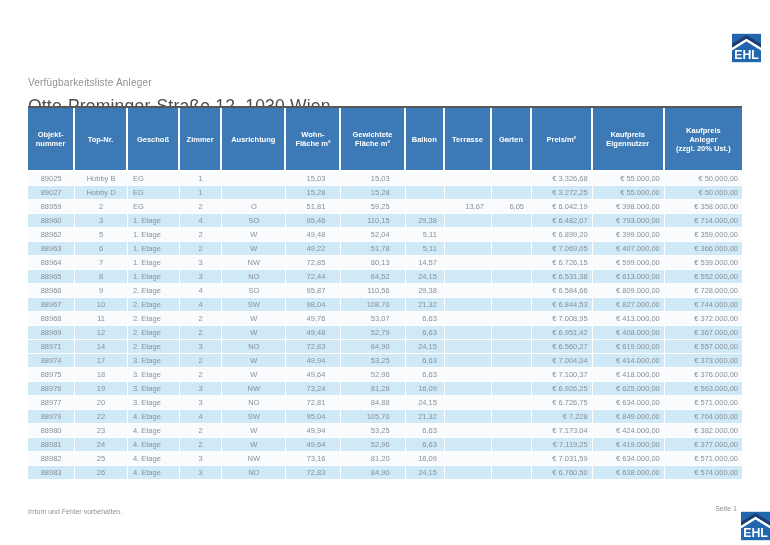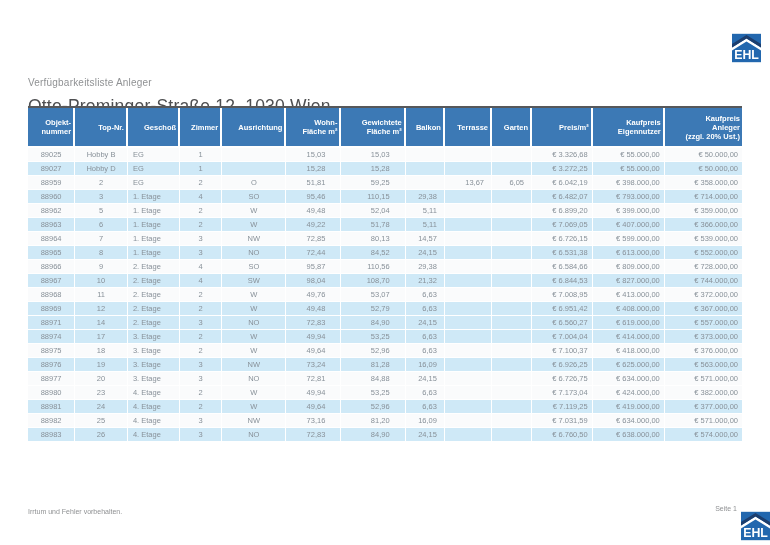--- a/index.html
+++ b/index.html
@@ -29,22 +29,22 @@
     border-collapse:separate;border-spacing:0;
     table-layout:fixed;
     border-top:2px solid#57585a;
   }
   col.c0{width:6.6%}col.c1{width:7.4%}col.c2{width:7.3%}col.c3{width:5.9%}
   col.c4{width:9.0%}col.c5{width:7.7%}col.c6{width:9.0%}col.c7{width:5.5%}
   col.c8{width:6.6%}col.c9{width:5.6%}col.c10{width:8.5%}col.c11{width:10.1%}
   col.c12{width:10.8%}
   th{
     background:#3c79b5;color:#ffffff;font-weight:700;
-    font-size:7.5px;line-height:1.2;text-align:right;vertical-align:middle;
-    height:32px;padding:3px 2px;white-space:pre-line;
+    font-size:7.5px;line-height:1.2;text-align:center;vertical-align:middle;
+    height:32px;padding:15px 2px;white-space:pre-line;
     border-right:2px solid #ffffff;border-bottom:2px solid #ffffff;
   }
   th:last-child{border-right:none;}
   tr.group td{
     background:#8e9092;color:#ffffff;font-weight:700;
     font-size:8.5px;text-align:left;padding:2px 0 2px 5px;height:11px;
     border-bottom:1px solid #ffffff;
   }
   td{
     font-size:7.5px;color:#889199;height:13px;padding:0 2px;
@@ -372,20 +372,35 @@
         <td>NO</td>
         <td>72,81</td>
         <td>84,88</td>
         <td>24,15</td>
         <td></td>
         <td></td>
         <td>€ 6.726,75</td>
         <td>€ 634.000,00</td>
         <td>€ 571.000,00</td>
       </tr>
+      <tr class="alt">
+        <td>88979</td>
+        <td>22</td>
+        <td>4. Etage</td>
+        <td>4</td>
+        <td>SW</td>
+        <td>95,04</td>
+        <td>105,70</td>
+        <td>21,32</td>
+        <td></td>
+        <td></td>
+        <td>€ 7.228</td>
+        <td>€ 849.000,00</td>
+        <td>€ 764.000,00</td>
+      </tr>
       <tr>
         <td>88980</td>
         <td>23</td>
         <td>4. Etage</td>
         <td>2</td>
         <td>W</td>
         <td>49,94</td>
         <td>53,25</td>
         <td>6,63</td>
         <td></td>

